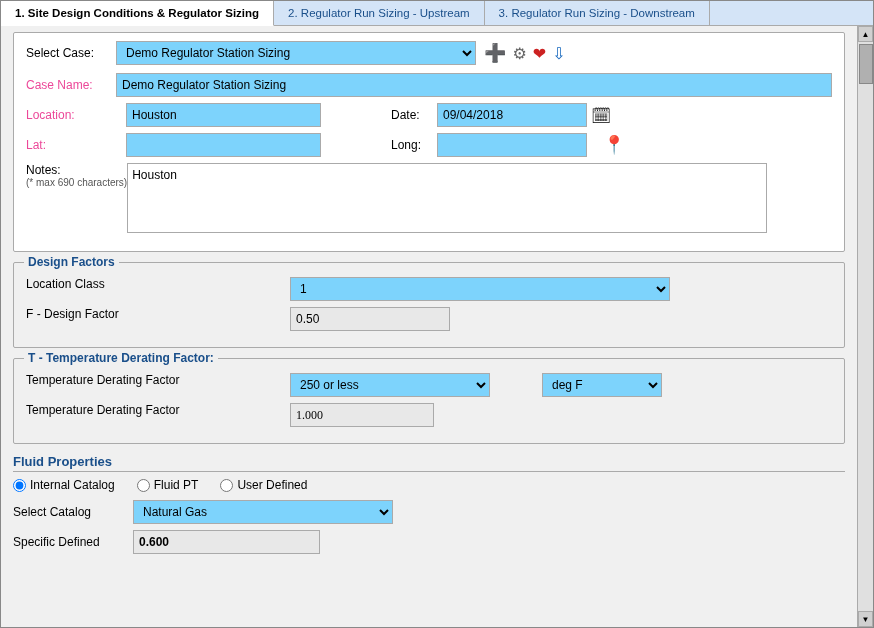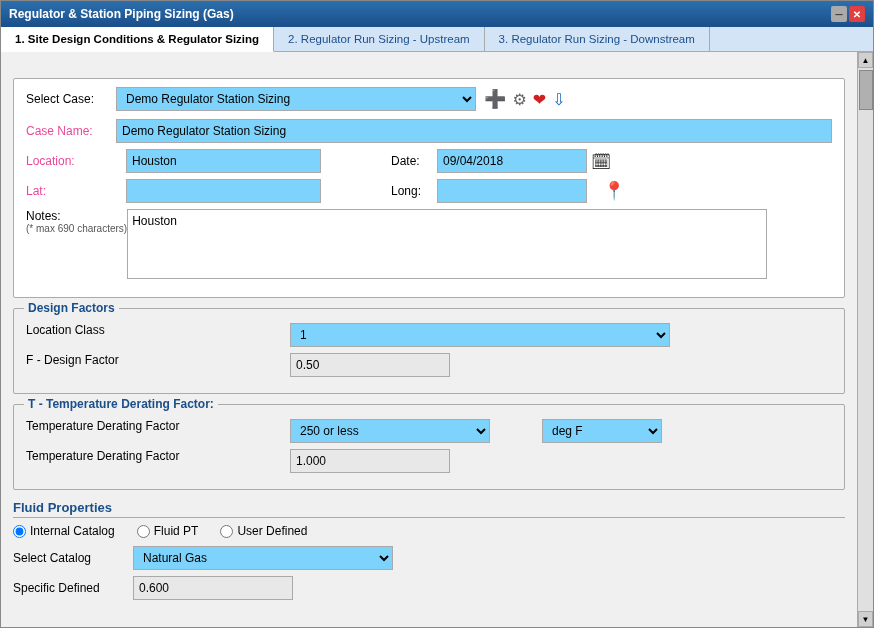--- a/index.html
+++ b/index.html
@@ -75,21 +75,20 @@
       display: flex;
       flex: 1;
       overflow: hidden;
     }
 
     .main-area {
       flex: 1;
       padding: 6px 12px;
       overflow-y: auto;
       background: #f0f0f0;
-      margin-top: 20px;
     }
 
     .scrollbar {
       width: 16px;
       background: #e0e0e0;
       border-left: 1px solid #aaa;
       display: flex;
       flex-direction: column;
       align-items: center;
       flex-shrink: 0;
@@ -315,27 +314,20 @@
       display: flex;
       align-items: center;
       margin-bottom: 6px;
     }
   </style>
 </head>
 <body>
 
 <div class="window">
 
-  <div class="title-bar">
-    <span>Regulator &amp; Station Piping Sizing (Gas)</span>
-    <div class="title-bar-controls">
-      <button class="title-btn title-btn-min">─</button>
-      <button class="title-btn title-btn-close">✕</button>
-    </div>
-  </div>
 
   <div class="tab-bar">
     <div class="tab active">1. Site Design Conditions &amp; Regulator Sizing</div>
     <div class="tab">2. Regulator Run Sizing - Upstream</div>
     <div class="tab">3. Regulator Run Sizing - Downstream</div>
   </div>
 
   <div class="content">
     <div class="main-area">
 
@@ -416,21 +408,21 @@
               <option>350</option>
               <option>400</option>
             </select>
             <select style="width:120px; height:24px; margin-left:8px;">
               <option>deg F</option>
               <option>deg C</option>
             </select>
           </div>
           <div class="group-form-row">
             <span class="group-label">Temperature Derating Factor</span>
-            <input type="text" class="readonly" style="width: 160px;" value="1.000" readonly="">
+            <input type="text" class="readonly" style="width: 144px; font-family: Liberation Serif, serif;" value="1.000" readonly="">
           </div>
         </div>
       </div>
 
       <div class="fluid-properties-section">
         <div class="fluid-title">Fluid Properties</div>
 
         <div class="radio-row">
           <label class="radio-option">
             <input type="radio" name="fluid_source" checked="" style="">
@@ -451,21 +443,21 @@
           <select style="width:260px; height:24px;">
             <option>Natural Gas</option>
             <option>Propane</option>
             <option>Air</option>
             <option>Nitrogen</option>
           </select>
         </div>
 
         <div class="specific-gravity-row">
           <span style="min-width:120px;">Specific Defined</span>
-          <input type="text" class="readonly" style="width: 160px;" value="0.600" readonly="">
+          <input type="text" class="readonly" style="width: 187px; font-weight: bold;" value="0.600" readonly="">
         </div>
       </div>
 
     </div>
 
     <div class="scrollbar">
       <div class="scroll-btn">▲</div>
       <div class="scroll-thumb"></div>
       <div style="flex:1;"></div>
       <div class="scroll-btn">▼</div>

